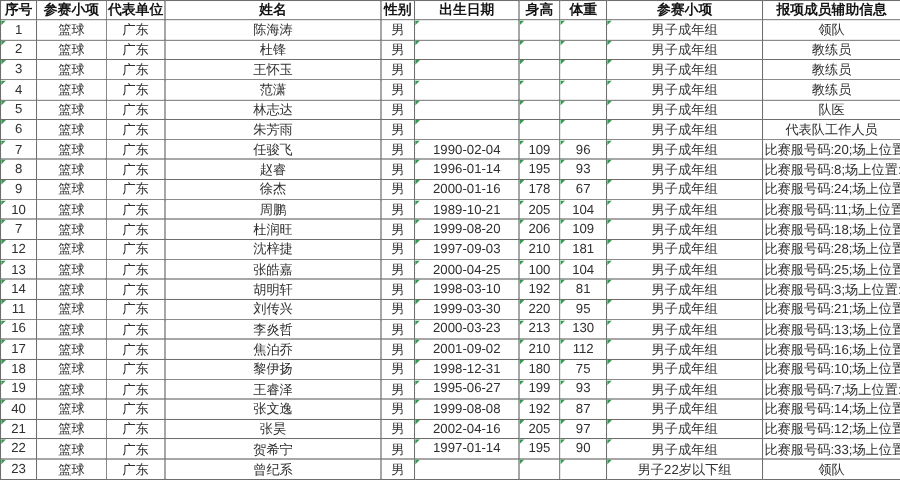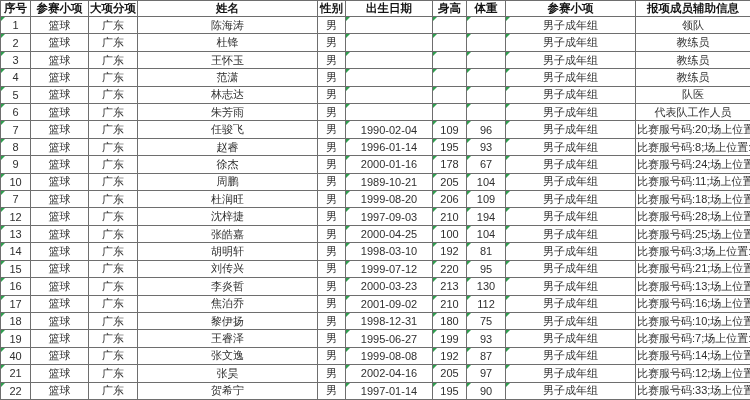--- a/index.html
+++ b/index.html
@@ -68,21 +68,21 @@
       <col style="width:87px">
       <col style="width:34px">
       <col style="width:39px">
       <col style="width:130px">
       <col style="width:115px">
     </colgroup>
     <thead>
       <tr>
         <th>序号</th>
         <th>参赛小项</th>
-        <th>大项分项</th>
+        <th>代表单位</th>
         <th>姓名</th>
         <th>性别</th>
         <th>出生日期</th>
         <th>身高</th>
         <th>体重</th>
         <th>参赛小项</th>
         <th>报项成员辅助信息</th>
       </tr>
     </thead>
     <tbody id="table-body">
@@ -219,21 +219,21 @@
           <td>比赛服号码:18;场上位置:F</td>
         </tr>
         <tr>
           <td class="tri">12</td>
           <td>篮球</td>
           <td>广东</td>
           <td>沈梓捷</td>
           <td>男</td>
           <td class="tri">1997-09-03</td>
           <td class="tri">210</td>
-          <td class="tri">194</td>
+          <td class="tri">181</td>
           <td class="tri">男子成年组</td>
           <td>比赛服号码:28;场上位置:C</td>
         </tr>
         <tr>
           <td class="tri">13</td>
           <td>篮球</td>
           <td>广东</td>
           <td>张皓嘉</td>
           <td>男</td>
           <td class="tri">2000-04-25</td>
@@ -248,26 +248,26 @@
           <td>广东</td>
           <td>胡明轩</td>
           <td>男</td>
           <td class="tri">1998-03-10</td>
           <td class="tri">192</td>
           <td class="tri">81</td>
           <td class="tri">男子成年组</td>
           <td>比赛服号码:3;场上位置:G</td>
         </tr>
         <tr>
-          <td class="tri">15</td>
+          <td class="tri">11</td>
           <td>篮球</td>
           <td>广东</td>
           <td>刘传兴</td>
           <td>男</td>
-          <td class="tri">1999-07-12</td>
+          <td class="tri">1999-03-30</td>
           <td class="tri">220</td>
           <td class="tri">95</td>
           <td class="tri">男子成年组</td>
           <td>比赛服号码:21;场上位置:C</td>
         </tr>
         <tr>
           <td class="tri">16</td>
           <td>篮球</td>
           <td>广东</td>
           <td>李炎哲</td>
@@ -342,16 +342,28 @@
           <td class="tri">22</td>
           <td>篮球</td>
           <td>广东</td>
           <td>贺希宁</td>
           <td>男</td>
           <td class="tri">1997-01-14</td>
           <td class="tri">195</td>
           <td class="tri">90</td>
           <td class="tri">男子成年组</td>
           <td>比赛服号码:33;场上位置:F</td>
+        </tr>
+        <tr>
+          <td class="tri">23</td>
+          <td>篮球</td>
+          <td>广东</td>
+          <td>曾纪系</td>
+          <td>男</td>
+          <td class="tri"></td>
+          <td class="tri"></td>
+          <td class="tri"></td>
+          <td class="tri">男子22岁以下组</td>
+          <td>领队</td>
         </tr>
       </tbody>
   </table>
 </div>
 
 </body></html>

